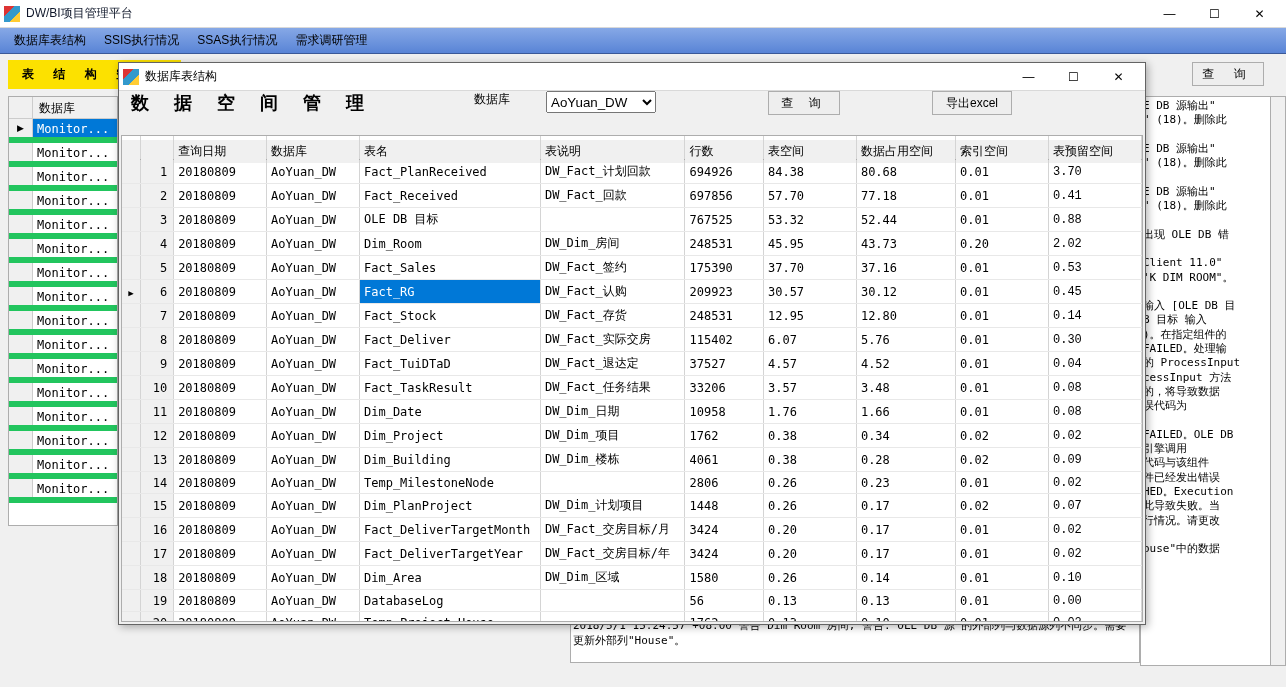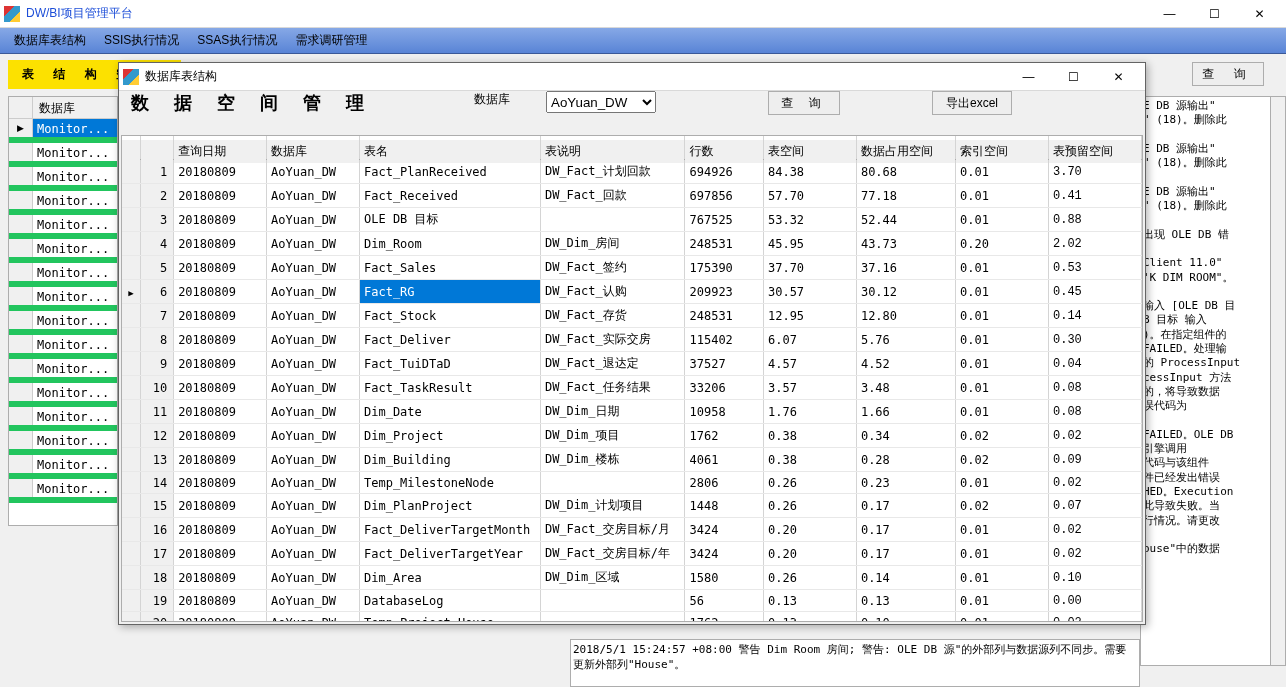--- a/index.html
+++ b/index.html
@@ -19,21 +19,21 @@
     border-bottom: 1px solid #d9d9d9;
     display: flex;
     align-items: center;
     padding: 0 4px;
   }
   .titlebar .icon {
     width: 16px; height: 16px;
     background: linear-gradient(135deg, #d33 0%, #d33 33%, #39c 33%, #39c 66%, #fc3 66%);
     margin-right: 6px;
   }
-  .titlebar .title { flex: 1; color: #1d4ed8; }
+  .titlebar .title { flex: 1; color: #0f172a; }
   .win-btns { display: flex; }
   .win-btn { width: 45px; height: 26px; display:flex; align-items:center; justify-content:center; cursor:pointer; }
   .menubar {
     height: 26px;
     background: linear-gradient(#86a8e6, #5984d6);
     display: flex;
     align-items: center;
     gap: 18px;
     padding: 0 14px;
     color: #000;
@@ -78,21 +78,21 @@
     background: #fff; border: 1px solid #adadad;
     font-family: "SimSun", monospace;
     font-size: 11px;
     padding: 2px;
     overflow: hidden;
     white-space: pre-line;
     line-height: 1.3;
   }
   .right-scroll { position:absolute; right:0; top:42px; width:16px; height:570px; background:#f0f0f0; border:1px solid #adadad; }
   .bottom-panel {
-    position: absolute; left: 570px; bottom: 0; width: 570px; height: 48px;
+    position: absolute; left: 570px; bottom: 24px; width: 570px; height: 48px;
     border: 1px solid #adadad; background:#fff;
     font-family:"SimSun", monospace; font-size:11px;
     padding:2px;
   }
   .inner-window {
     position: absolute;
     left: 118px; top: 8px;
     width: 1028px; height: 563px;
     background: #f0f0f0;
     border: 1px solid #646464;

